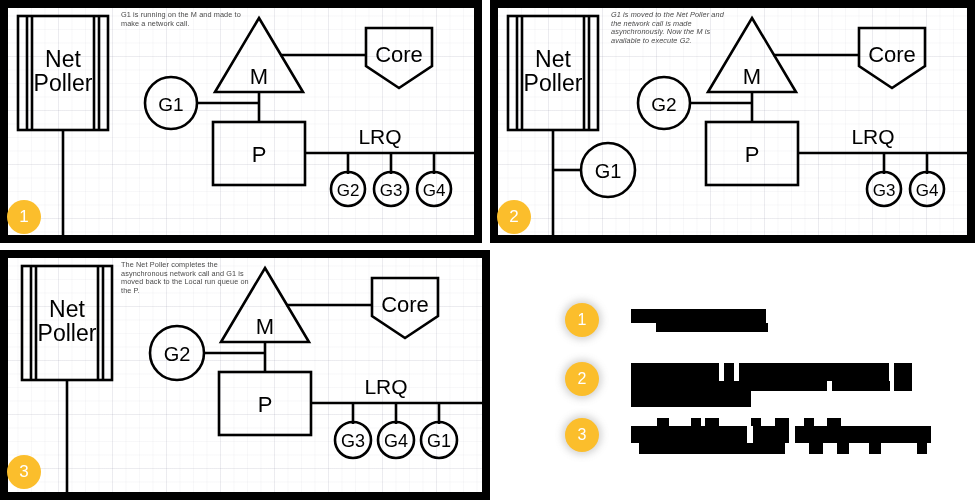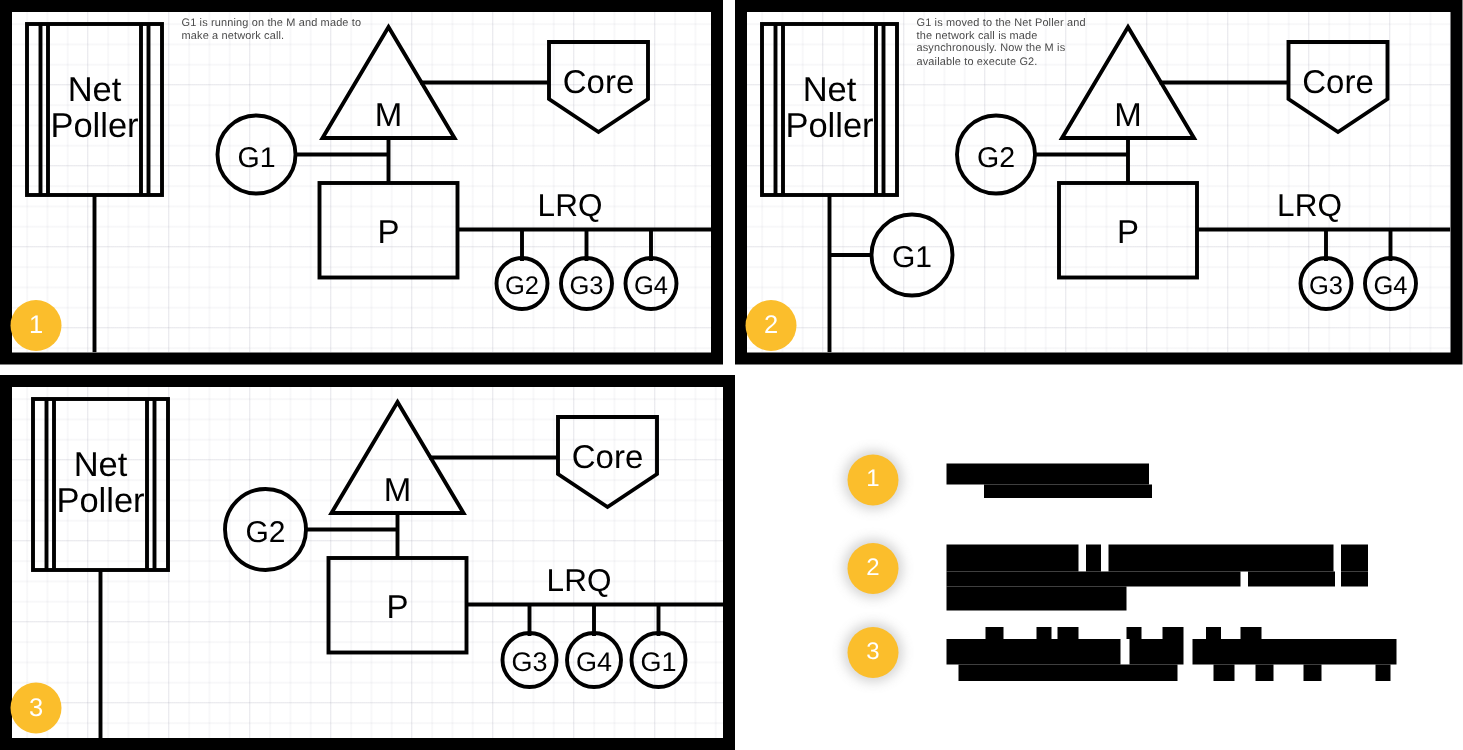--- a/index.html
+++ b/index.html
@@ -155,21 +155,21 @@
           <text x="394" y="54" font-size="22">Core</text>
           <text x="254" y="154" font-size="22">P</text>
           <text x="375" y="136" font-size="21">LRQ</text>
           <text x="166" y="103" font-size="19">G2</text>
           <text x="110" y="170" font-size="20">G1</text>
           <text x="386" y="188" font-size="17">G3</text>
           <text x="429" y="188" font-size="17">G4</text>
         </g>
       </svg>
 
-      <div class="note" style="left:113px;top:3px;">G1 is moved to the Net Poller and the network call is made asynchronously. Now the M is available to execute G2.</div>
+      <div class="note" style="left:113px;top:3px;font-style:italic;">G1 is moved to the Net Poller and the network call is made asynchronously. Now the M is available to execute G2.</div>
     </div>
   </div>
   <div class="badge" id="badge-2">2</div>
 
   <div class="panel" id="panel-3">
     <div class="inner">
       <div class="grid"></div>
 
       <svg class="dwg" width="474" height="234" viewBox="0 0 474 234">
         <g fill="none" stroke="#000" stroke-width="2.6">
@@ -204,20 +204,21 @@
           <text x="397" y="54" font-size="22">Core</text>
           <text x="257" y="154" font-size="22">P</text>
           <text x="378" y="136" font-size="21">LRQ</text>
           <text x="169" y="103" font-size="20">G2</text>
           <text x="345" y="189" font-size="18">G3</text>
           <text x="388" y="189" font-size="18">G4</text>
           <text x="431" y="189" font-size="18">G1</text>
         </g>
       </svg>
 
+      <div class="note" style="left:113px;top:3px;width:130px;">The Net Poller completes the asynchronous network call and G1 is moved back to the Local run queue on the P.</div>
     </div>
   </div>
   <div class="badge" id="badge-3">3</div>
 
   <div id="legend">
 
     <div class="legend-row" style="left:75px;top:53px;">
       <div class="legend-badge">1</div>
       <div class="redact" style="width:140px;height:36px;">
         <div class="rpc" style="left:0;top:6px;width:135px;height:14px;"></div>

